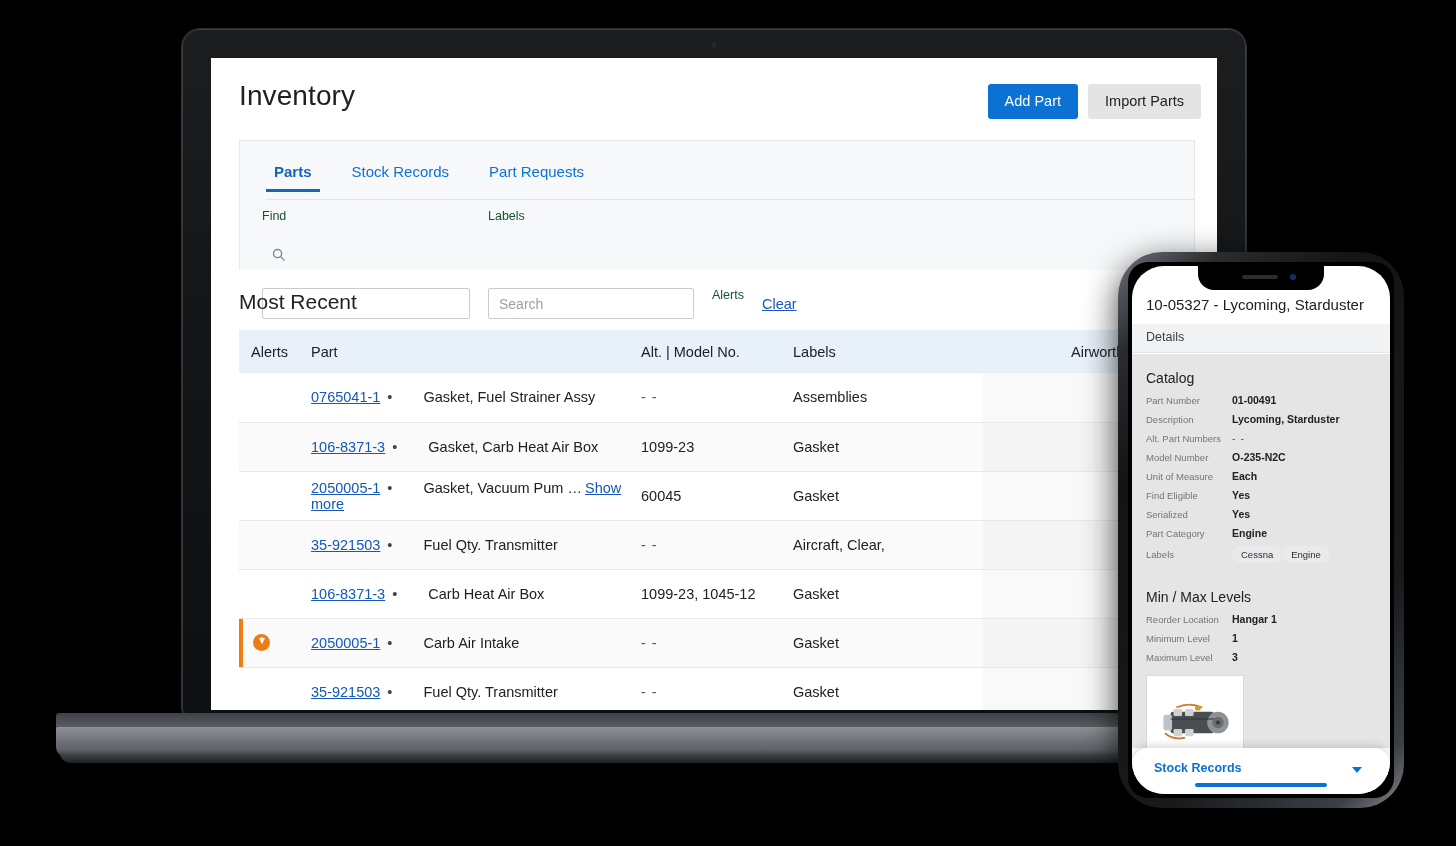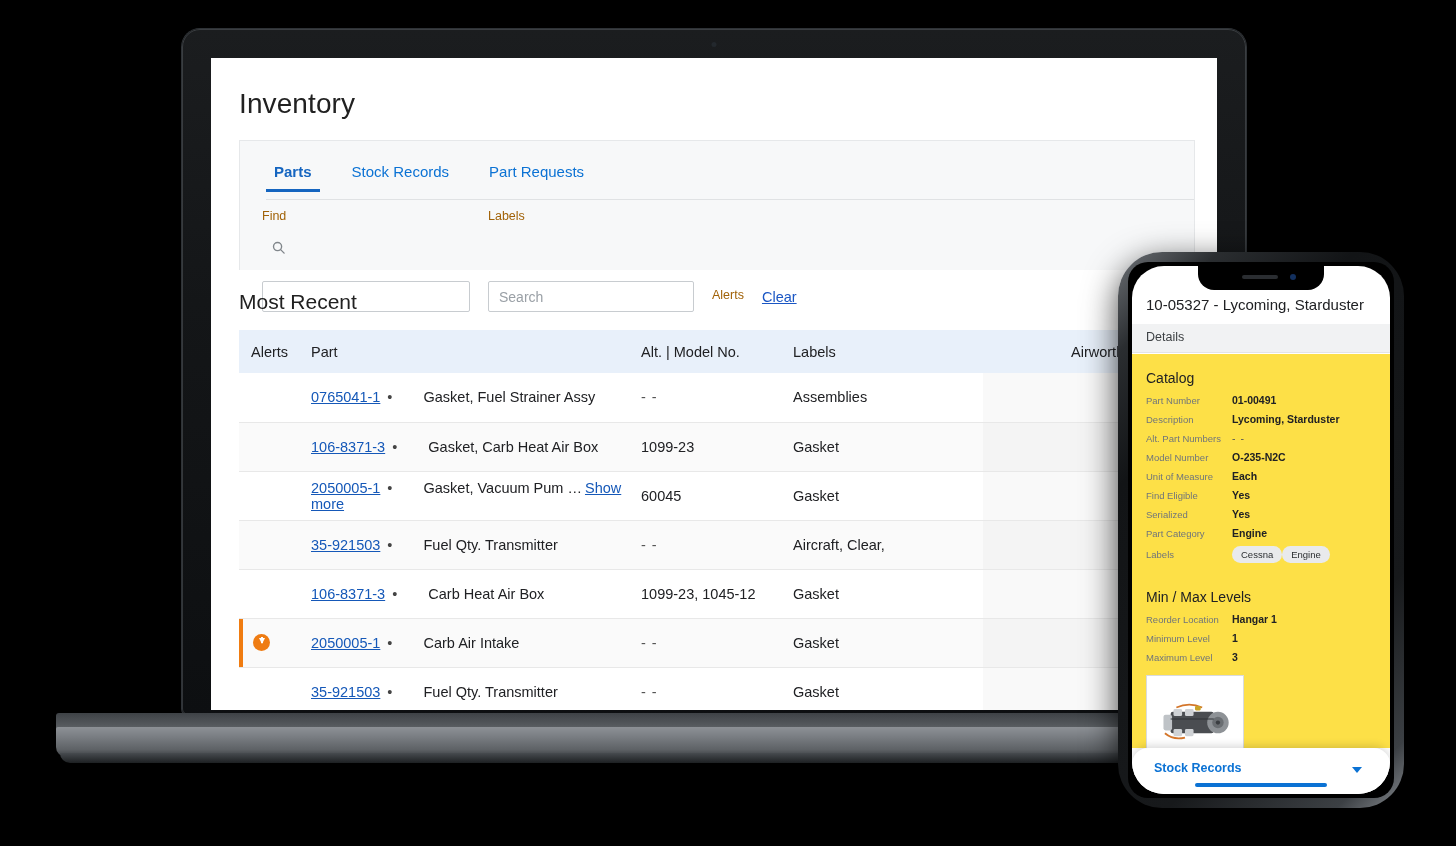--- a/index.html
+++ b/index.html
@@ -63,21 +63,21 @@
     position: absolute; left: 50%; top: 16px; transform: translateX(-50%);
     width: 118px; height: 9px;
     background: linear-gradient(180deg,#34383c,#4a4e52);
     border-radius: 0 0 8px 8px;
   }
 
   
   .page { position: absolute; left: 0; top: 0; width: 1006px; height: 652px; background:#fff; }
 
   .page-header {
-    position: absolute; left: 0; top: 8px; width: 100%; height: 78px;
+    position: absolute; left: 0; top: 0; width: 100%; height: 78px;
     background: #fff;
   }
   #page-title {
     position: absolute; left: 28px; top: 22px;
     font-size: 28px; font-weight: 400; color: #212121; letter-spacing: .1px;
   }
   .header-actions { position: absolute; right: 16px; top: 26px; display: flex; gap: 10px; }
   .btn {
     font-family: "Liberation Sans", sans-serif;
     font-size: 14.5px; font-weight: 500;
@@ -103,21 +103,21 @@
   .tab.active { font-weight: 700; color: #1565c0; }
   .tab.active::after {
     content: ""; position: absolute; left: 0; right: 0; bottom: 0;
     height: 3px; background: #1565c0;
   }
   .tabs-rule {
     position: absolute; left: 26px; right: 0; top: 58px; height: 1px; background: #e0e2e4;
   }
   .filters { position: absolute; left: 22px; top: 68px; display: flex; align-items: flex-end; gap: 18px; }
   .field { display: flex; flex-direction: column; }
-  .field-label { font-size: 12.5px; color: #a16207; margin-bottom: 10px; }
+  .field-label { font-size: 12.5px; color: #14532d; margin-bottom: 17px; }
   .input-wrap { position: relative; }
   .inp {
     font-family: "Liberation Sans", sans-serif;
     height: 31px; border: 1px solid #c8ccd0; background: #fff; border-radius: 2px;
     font-size: 14px; color: #202124; padding: 0 10px; margin-top: 48px;
   }
   .inp::placeholder { color: #9aa0a6; }
   #find-input { width: 208px; padding-left: 32px; }
   #labels-input { width: 206px; }
   #alerts-select {
@@ -242,21 +242,21 @@
     background: #f1f2f3; border-bottom: 1px solid #e3e4e6;
   }
   #phone-tab-details {
     position: absolute; left: 14px; top: 6px; font-size: 12.5px; color: #3c4043;
   }
   .ph-section-title {
     font-size: 14px; color: #202124; font-weight: 400; margin: 0 0 8px 0;
   }
   #phone-body {
     position: absolute; left: 0; right: 0; top: 88px; bottom: 46px;
-    padding: 16px 14px 0 14px; overflow: hidden; background: #fde047;
+    padding: 16px 14px 0 14px; overflow: hidden; background: #e5e5e5;
   }
   .kv { display: flex; align-items: center; margin-bottom: 7px; }
   .kv-k { width: 86px; flex: 0 0 86px; font-size: 9.5px; color: #70757a; }
   .kv-v { font-size: 10.5px; color: #202124; font-weight: bold; }
   .kv-v.dash { font-weight: normal; color: #555; letter-spacing: 1px; }
   .chips { display: flex; gap: 0; }
   .chip {
     background: #e9eaec; color: #2b2e31; font-size: 9.5px;
     padding: 3px 9px; border-radius: 10px; font-weight: normal;
   }
@@ -288,20 +288,24 @@
 
   <div id="laptop-lid">
     <div id="laptop-bezel-inner"></div>
     <div id="laptop-camera"></div>
 
     <div id="laptop-screen">
       <div class="page">
 
         <div class="page-header">
           <div id="page-title">Inventory</div>
+          <div class="header-actions">
+            <button class="btn btn-primary">Add Part</button>
+            <button class="btn btn-secondary">Import Parts</button>
+          </div>
         </div>
 
         <div class="filter-card">
           <div class="tabs">
             <div class="tab active">Parts</div>
             <div class="tab">Stock Records</div>
             <div class="tab">Part Requests</div>
           </div>
           <div class="tabs-rule"></div>
 

